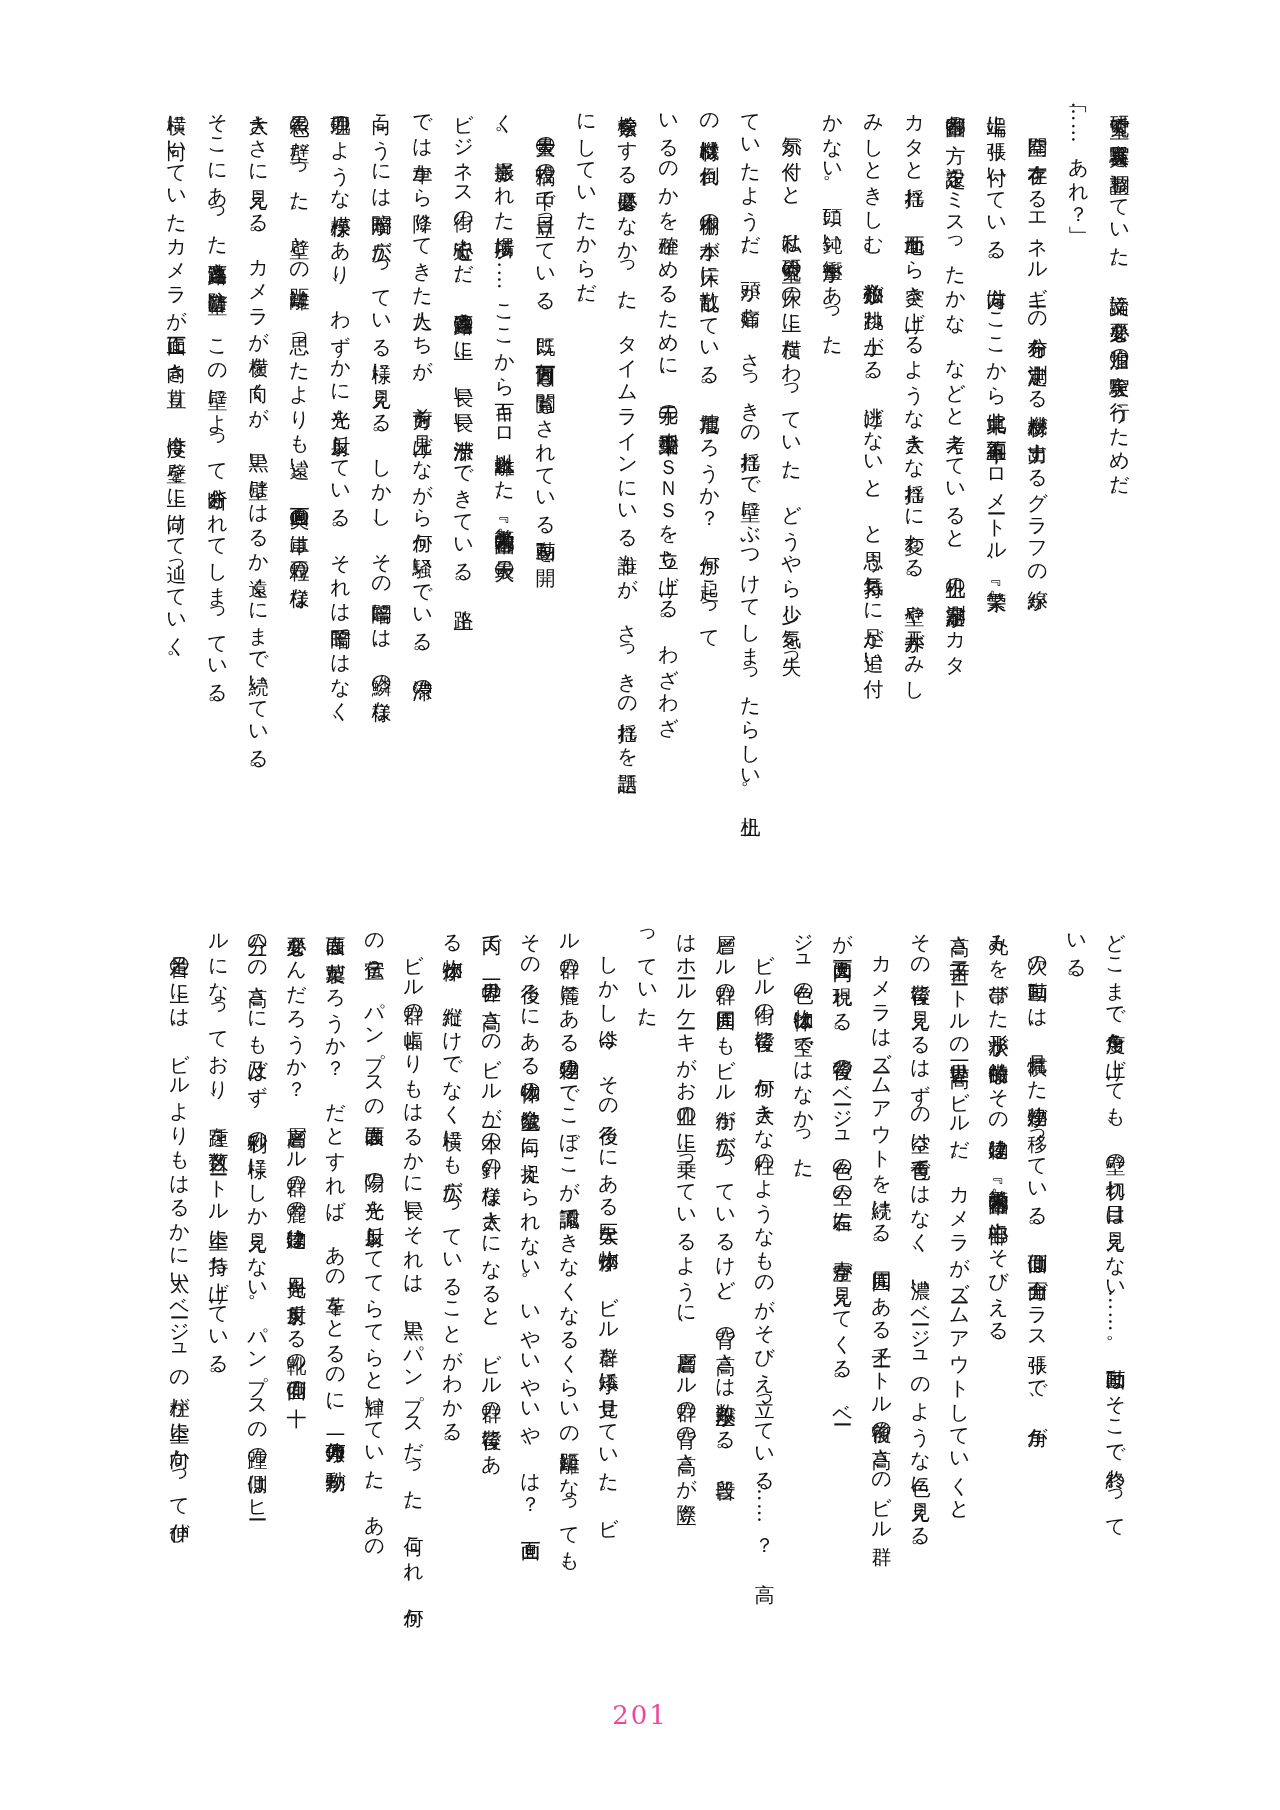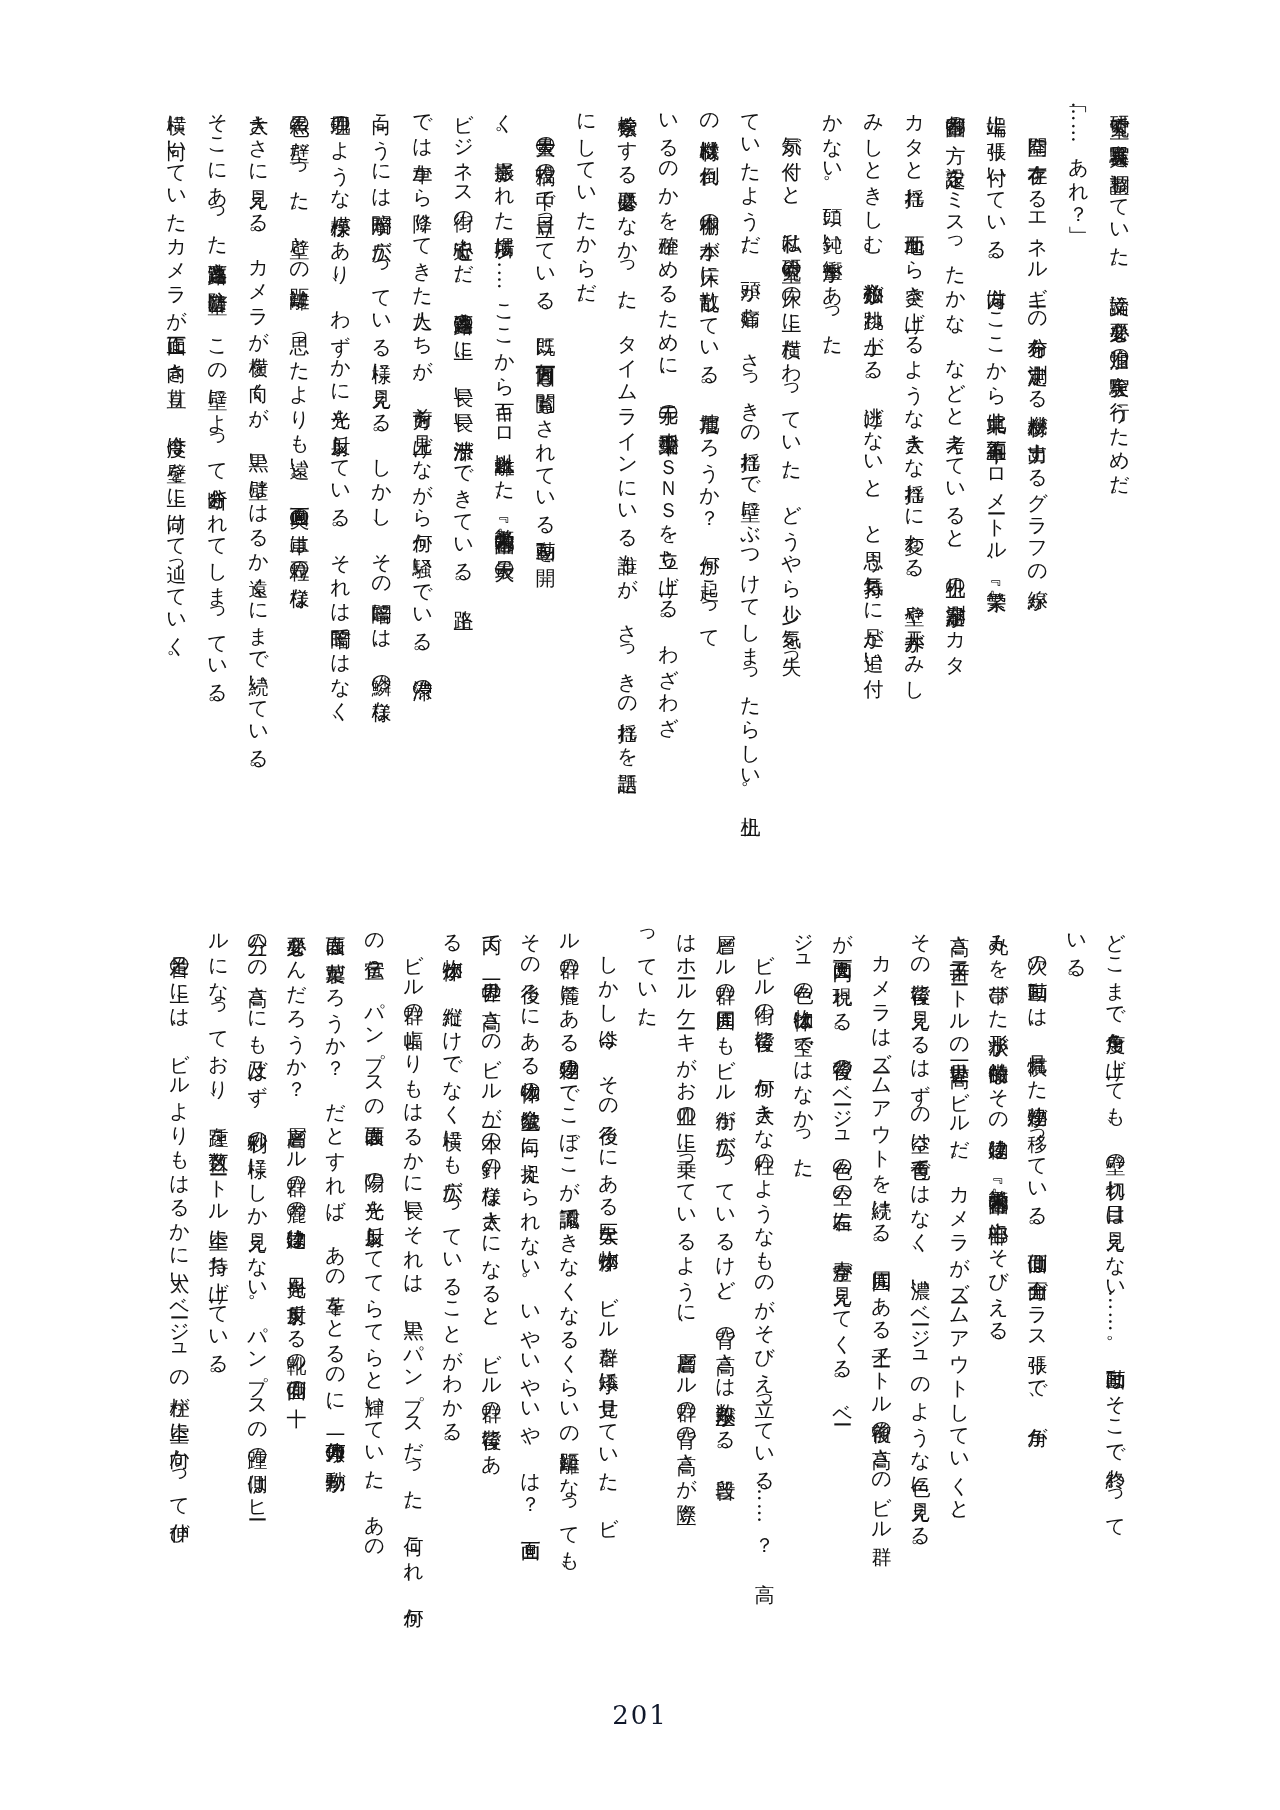--- a/index.html
+++ b/index.html
@@ -45,21 +45,21 @@
   }
   .block-bottom p { line-height: 39px; }
   .folio {
     position: absolute;
     top: 1700px;
     left: 0;
     width: 100%;
     text-align: center;
     font-size: 26px;
     letter-spacing: 2px;
-    color: #0f172a;
+    color: #ec4899;
   }
 </style>
 </head>
 <body>
 
 <div class="page">
 
   <section class="vtext block-top">
       <p>研究室で実験器具を調整していた。論文に必要な追加の実験を行うためだ。</p>
       <p>「……あれ？」</p>

